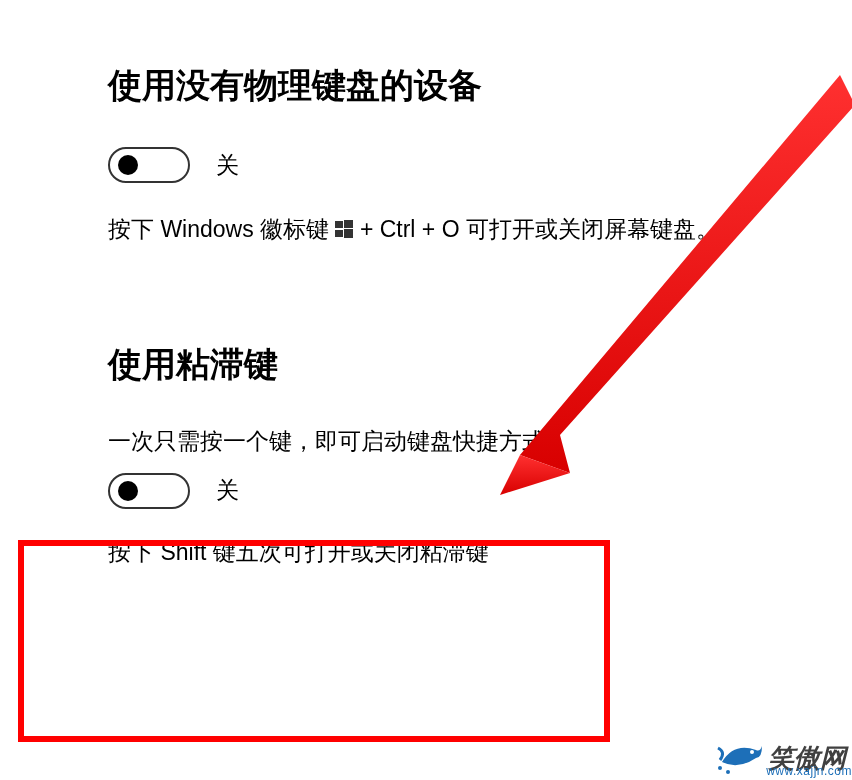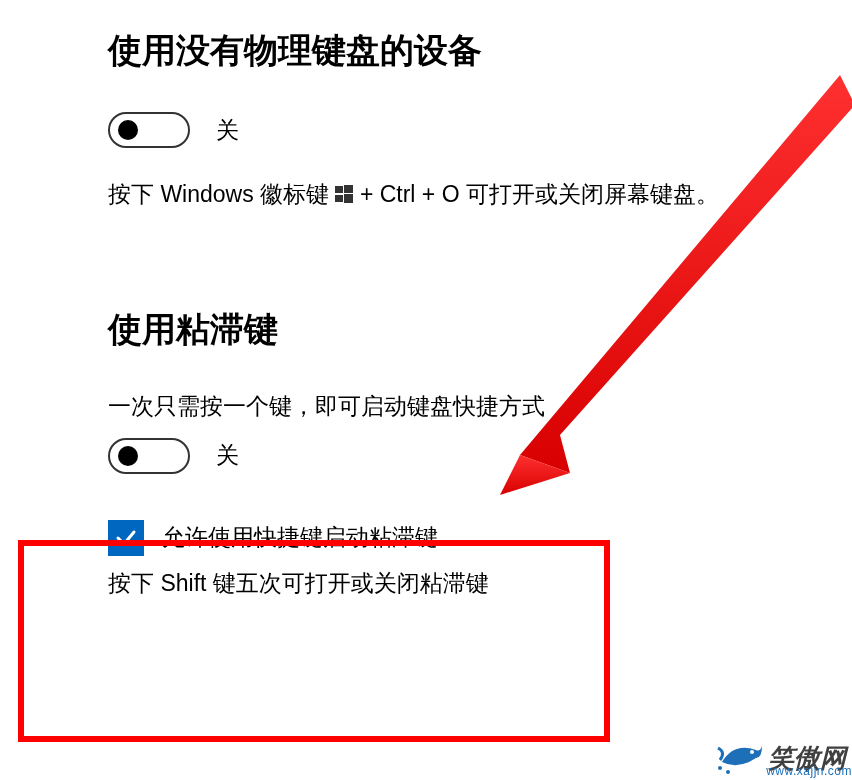--- a/index.html
+++ b/index.html
@@ -12,21 +12,21 @@
     color: #000000;
     position: relative;
     overflow: hidden;
   }
   .page {
     position: relative;
     width: 100%;
     height: 100%;
     box-sizing: border-box;
     padding-left: 108px;
-    padding-top: 28px;
+    padding-top: 63px;
   }
   .section-heading {
     font-size: 34px;
     font-weight: 600;
     margin: 0 0 38px 0;
   }
   .setting-label {
     font-size: 23px;
     margin: 0 0 16px 0;
   }
@@ -179,28 +179,20 @@
 
     <p class="setting-label">一次只需按一个键，即可启动键盘快捷方式</p>
 
     <div class="toggle-row">
       <div class="toggle">
         <div class="toggle-knob"></div>
       </div>
       <span class="toggle-text">关</span>
     </div>
 
-    <div class="checkbox-row">
-      <div class="checkbox">
-        <svg viewBox="0 0 24 24">
-            <path d="M4 12 L10 18 L20 6" stroke="#fff" stroke-width="3" fill="none" stroke-linecap="round" stroke-linejoin="round"></path>
-          </svg>
-      </div>
-      <span class="checkbox-label">允许使用快捷键启动粘滞键</span>
-    </div>
 
     <p class="sub-desc">按下 Shift 键五次可打开或关闭粘滞键</p>
   </div>
 
   <div class="redbox"></div>
 
   <svg class="arrow-svg" viewBox="0 0 370 420">
     <defs>
       <linearGradient id="arrgrad" x1="0" y1="0" x2="0" y2="1">
         <stop offset="0%" stop-color="#ff3030"></stop>

